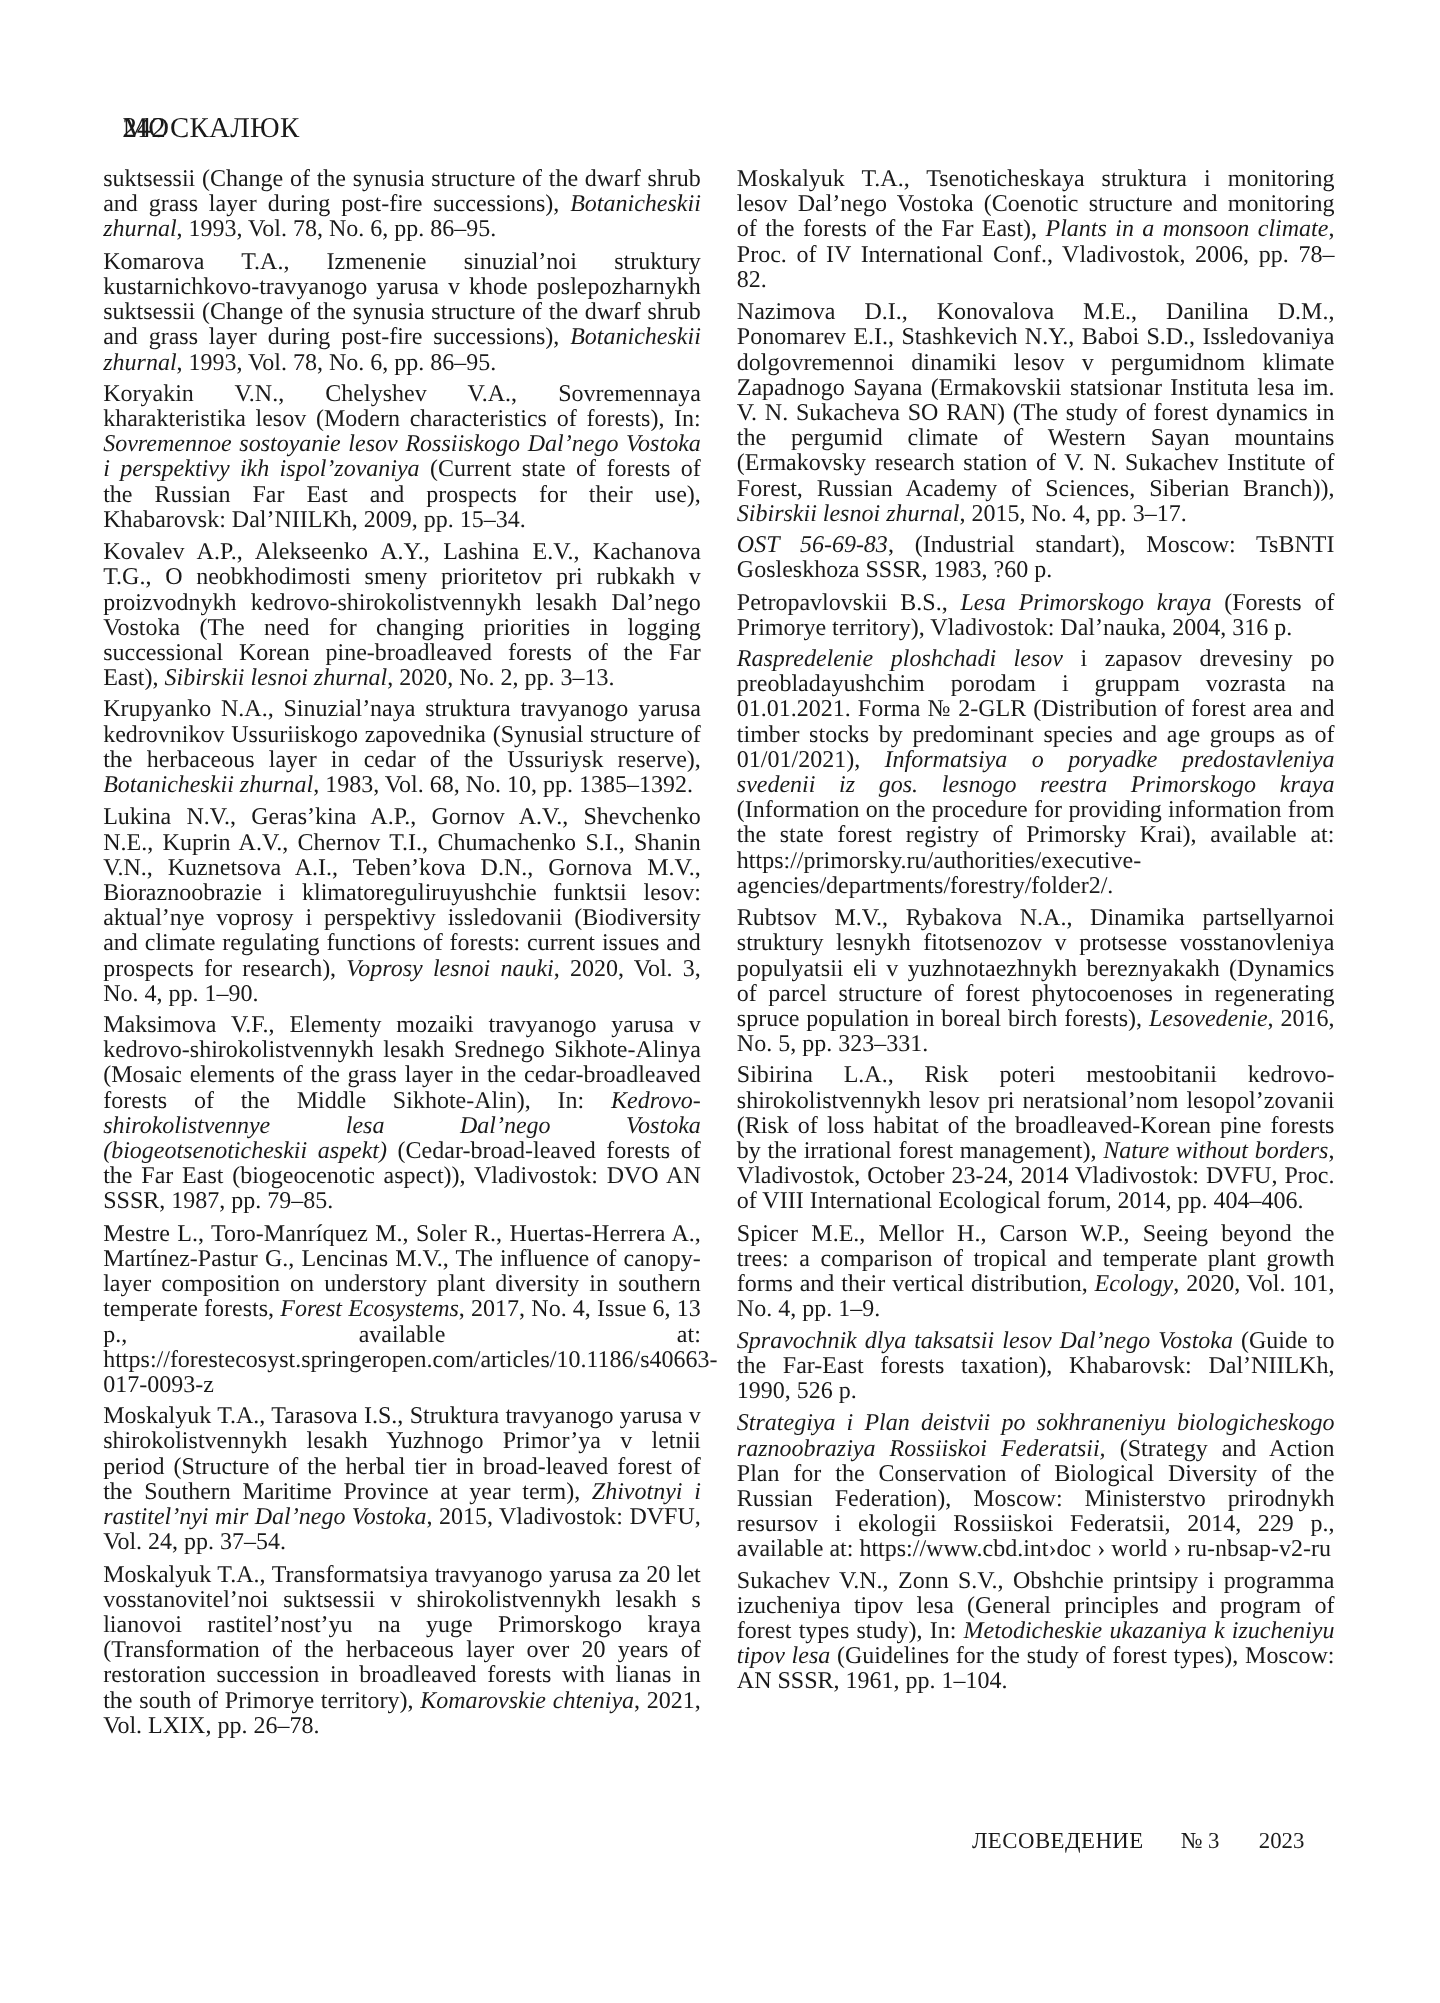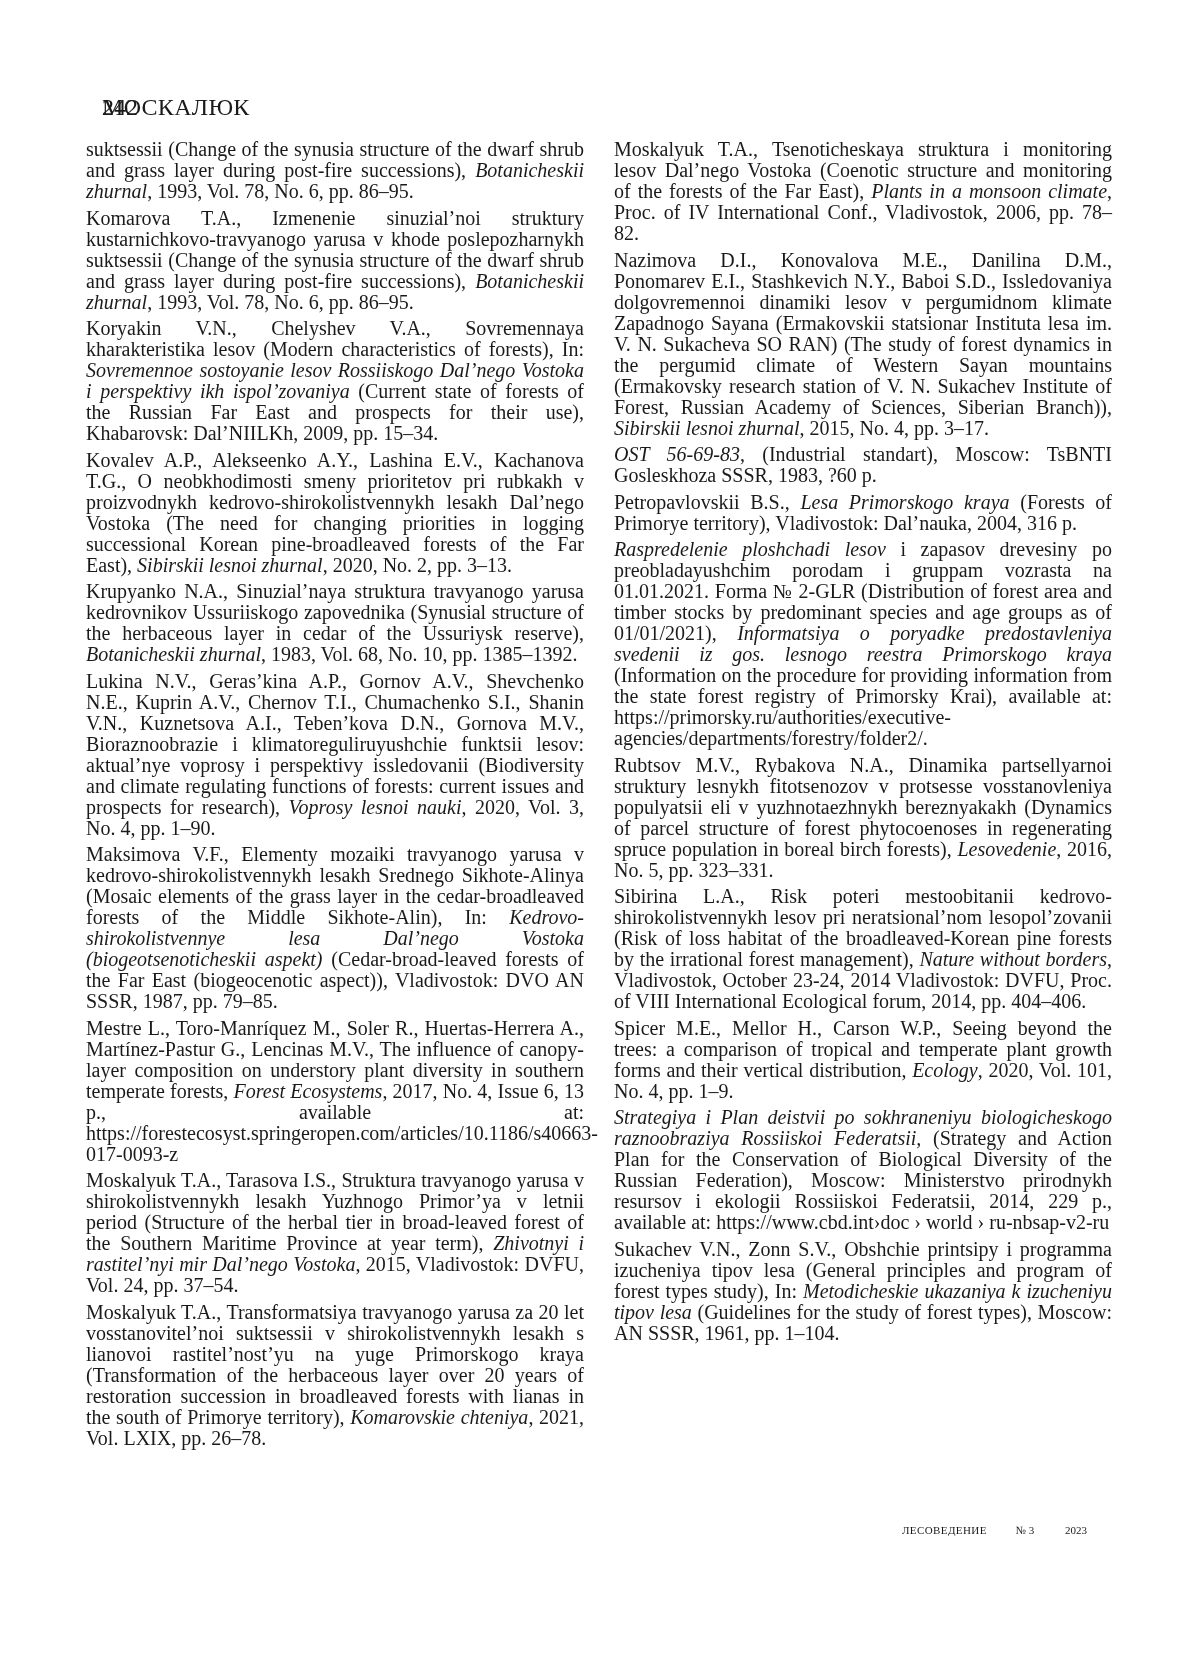--- a/index.html
+++ b/index.html
@@ -18,21 +18,21 @@
     position: absolute; top: 139px; width: 498px;
     font-size: 20px; line-height: 21px;
     text-align: justify; hyphens: manual;
   }
   .col.left { left: 86px; }
   .col.right { left: 614px; top: 139px; }
   .ref { margin: 0 0 5.5px 0; }
   .ref i { font-style: italic; }
   .footer {
     position: absolute; top: 1524px; left: 614px; width: 487px;
-    font-size: 11px; text-align: right;
+    font-size: 19px; text-align: right;
   }
   .footer span { display: inline-block; }
   .footer .journal { letter-spacing: 0.4px; margin-right: 26px; }
   .footer .issue { margin-right: 28px; }
   .footer .year { margin-right: 14px; }
 </style>
 </head>
 <body>
 
 <div class="running-head">
@@ -54,20 +54,21 @@
   </div>
 <div class="col right" id="col-right">
     <p class="ref"><span>Moskalyuk T.A., Tsenoticheskaya struktura i monitoring lesov Dal’nego Vostoka (Coenotic structure and monitoring of the forests of the Far East), </span><i>Plants in a monsoon climate</i><span>, Proc. of IV International Conf., Vladivostok, 2006, pp. 78–82.</span></p>
     <p class="ref"><span>Nazimova D.I., Konovalova M.E., Danilina D.M., Ponomarev E.I., Stashkevich N.Y., Baboi S.D., Issledovaniya dolgovremennoi dinamiki lesov v pergumidnom klimate Zapadnogo Sayana (Ermakovskii statsionar Instituta lesa im. V. N. Sukacheva SO RAN) (The study of forest dynamics in the pergumid climate of Western Sayan mountains (Ermakovsky research station of V. N. Sukachev Institute of Forest, Russian Academy of Sciences, Siberian Branch)), </span><i>Sibirskii lesnoi zhurnal</i><span>, 2015, No. 4, pp. 3–17.</span></p>
     <p class="ref"><i>OST 56-69-83</i><span>, (Industrial standart), Moscow: TsBNTI Gosleskhoza SSSR, 1983, ?60 p.</span></p>
     <p class="ref"><span>Petropavlovskii B.S., </span><i>Lesa Primorskogo kraya</i><span> (Forests of Primorye territory), Vladivostok: Dal’nauka, 2004, 316 p.</span></p>
     <p class="ref"><i>Raspredelenie ploshchadi lesov</i><span> i zapasov drevesiny po preobladayushchim porodam i gruppam vozrasta na 01.01.2021. Forma № 2-GLR (Distribution of forest area and timber stocks by predominant species and age groups as of 01/01/2021), </span><i>Informatsiya o poryadke predostavleniya svedenii iz gos. lesnogo reestra Primorskogo kraya</i><span> (Information on the procedure for providing information from the state forest registry of Primorsky Krai), available at: https://primorsky.ru/authorities/executive-agencies/departments/forestry/folder2/.</span></p>
     <p class="ref"><span>Rubtsov M.V., Rybakova N.A., Dinamika partsellyarnoi struktury lesnykh fitotsenozov v protsesse vosstanovleniya populyatsii eli v yuzhnotaezhnykh bereznyakakh (Dynamics of parcel structure of forest phytocoenoses in regenerating spruce population in boreal birch forests), </span><i>Lesovedenie</i><span>, 2016, No. 5, pp. 323–331.</span></p>
     <p class="ref"><span>Sibirina L.A., Risk poteri mestoobitanii kedrovo-shirokolistvennykh lesov pri neratsional’nom lesopol’zovanii (Risk of loss habitat of the broadleaved-Korean pine forests by the irrational forest management), </span><i>Nature without borders</i><span>, Vladivostok, October 23-24, 2014 Vladivostok: DVFU, Proc. of VIII International Ecological forum, 2014, pp. 404–406.</span></p>
     <p class="ref"><span>Spicer M.E., Mellor H., Carson W.P., Seeing beyond the trees: a comparison of tropical and temperate plant growth forms and their vertical distribution, </span><i>Ecology</i><span>, 2020, Vol. 101, No. 4, pp. 1–9.</span></p>
+    <p class="ref"><i>Spravochnik dlya taksatsii lesov Dal’nego Vostoka</i><span> (Guide to the Far-East forests taxation), Khabarovsk: Dal’NIILKh, 1990, 526 p.</span></p>
     <p class="ref"><i>Strategiya i Plan deistvii po sokhraneniyu biologicheskogo raznoobraziya Rossiiskoi Federatsii,</i><span> (Strategy and Action Plan for the Conservation of Biological Diversity of the Russian Federation), Moscow: Ministerstvo prirodnykh resursov i ekologii Rossiiskoi Federatsii, 2014, 229 p., available at: https://www.cbd.int›doc › world › ru-nbsap-v2-ru</span></p>
     <p class="ref"><span>Sukachev V.N., Zonn S.V., Obshchie printsipy i programma izucheniya tipov lesa (General principles and program of forest types study), In: </span><i>Metodicheskie ukazaniya k izucheniyu tipov lesa</i><span> (Guidelines for the study of forest types), Moscow: AN SSSR, 1961, pp. 1–104.</span></p>
   </div>
 
 <div class="footer">
   <span class="journal">ЛЕСОВЕДЕНИЕ</span>
   <span class="issue">№ 3</span>
   <span class="year">2023</span>
 </div>
 

